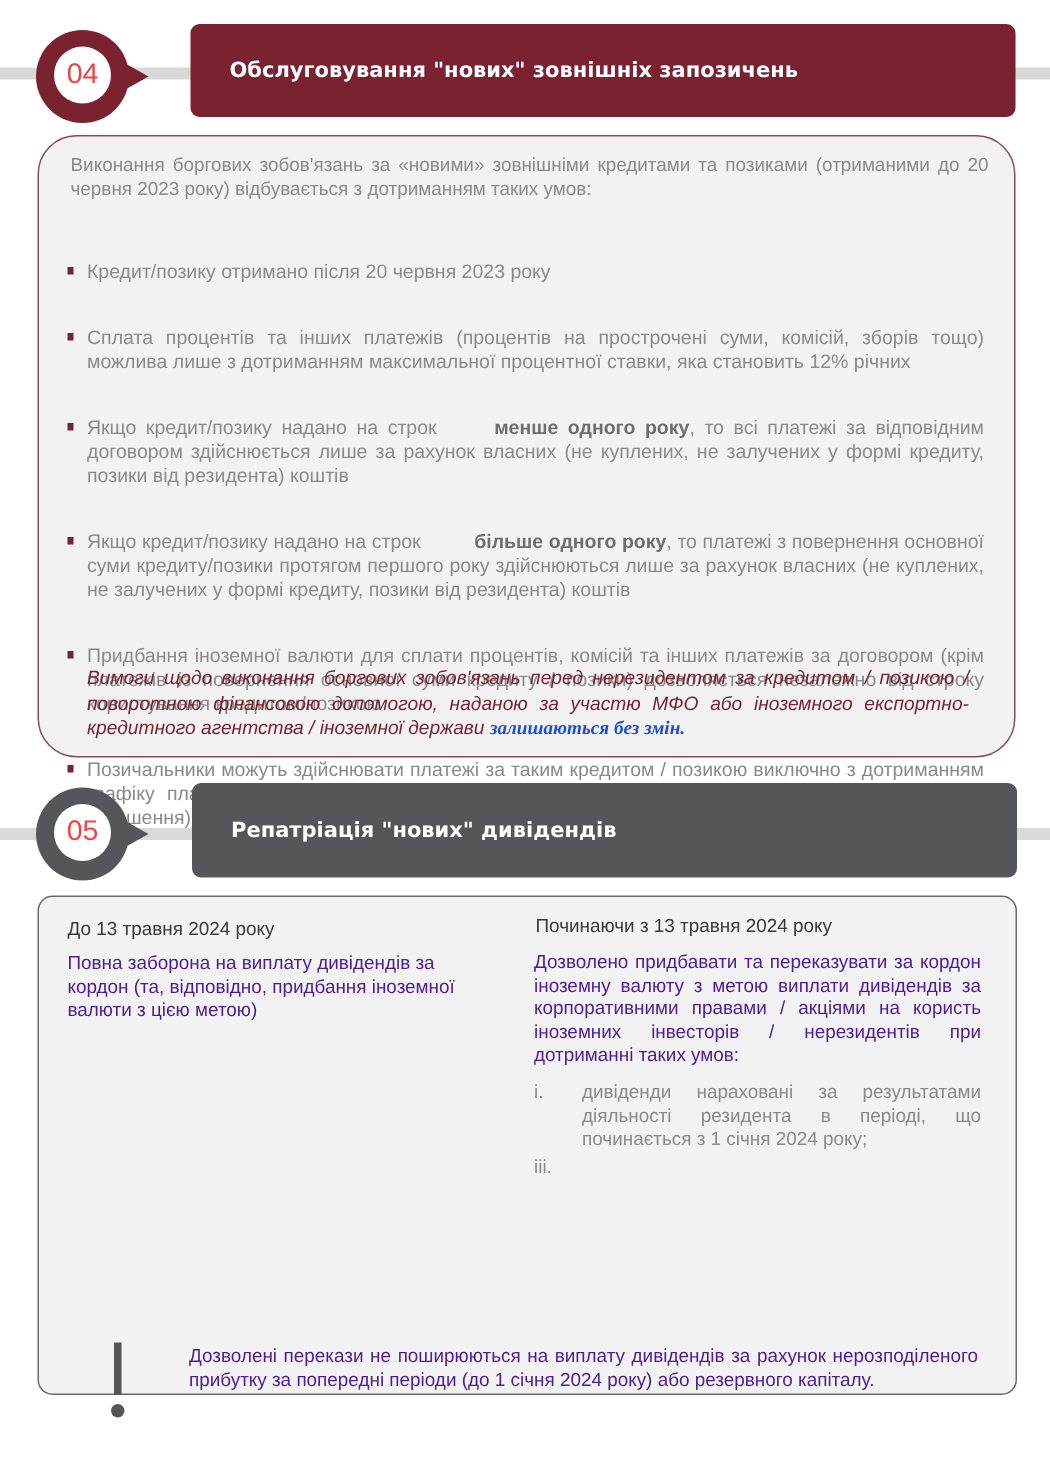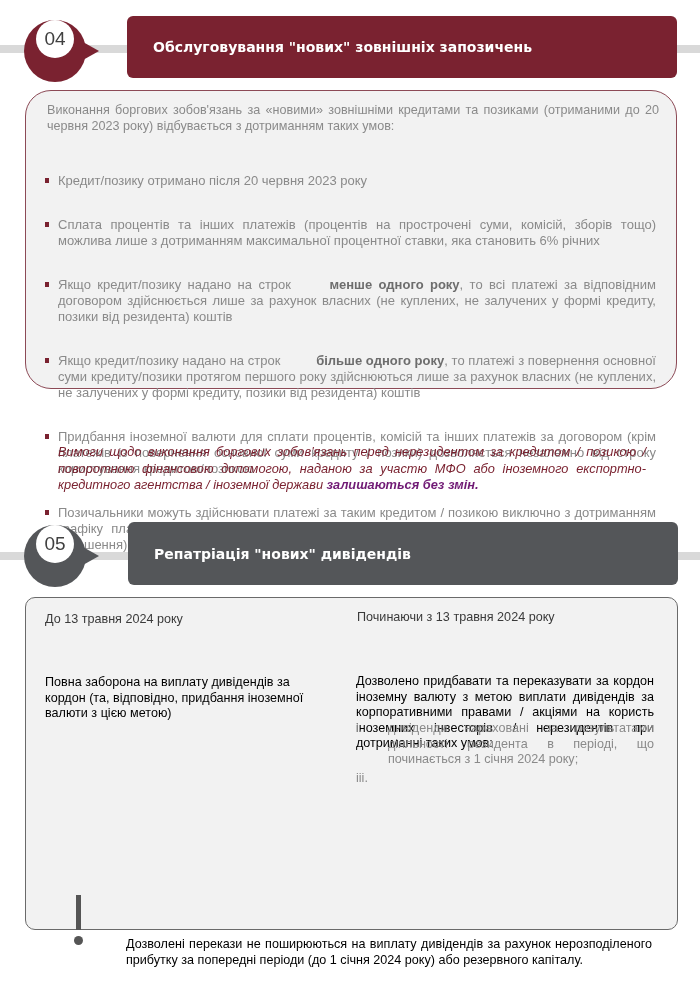--- a/index.html
+++ b/index.html
@@ -2,50 +2,50 @@
 <html><head>
 <meta charset="utf-8">
 <style>
   html, body { margin:0; padding:0; }
   body { width:700px; height:982px; background:#ffffff; position:relative; overflow:hidden;
          font-family:"Liberation Sans", sans-serif; color:#8a8a8a; }
 
   
   .hline { position:absolute; left:0; width:700px; height:8px; background:#d9d9d9; }
   .badge { position:absolute; width:62px; height:62px; border-radius:50%; }
-  .badge .inner { position:absolute; left:12px; top:0; width:38px; height:38px; border-radius:50%;
-                  background:#fff; color:#404040; font-size:19px; display:flex; align-items:center; justify-content:center;
+  .badge .inner { position:absolute; left:12px; top:11px; width:38px; height:38px; border-radius:50%;
+                  background:#fff; color:#ef4444; font-size:19px; display:flex; align-items:center; justify-content:center;
                   font-family:"Liberation Sans", sans-serif; }
   .badge .tail { position:absolute; right:-13px; top:22px; width:0; height:0;
                  border-top:9px solid transparent; border-bottom:9px solid transparent; border-left:16px solid; }
   .hbar { position:absolute; border-radius:6px; color:#fff; font-weight:bold; font-size:14px;
           display:flex; align-items:center; padding-left:26px; box-sizing:border-box;
           font-family:"DejaVu Sans", sans-serif; }
 
   .s1-color { background:#7a2230; }
   .s1-tail { border-left-color:#7a2230 !important; }
   .s2-color { background:#545659; }
   .s2-tail { border-left-color:#545659 !important; }
 
   
   .box { position:absolute; background:#f2f2f2; box-sizing:border-box; }
-  .box1 { left:25px; top:90px; width:652px; height:299px; border:1.5px solid #8c4a56; border-radius:26px; }
+  .box1 { left:25px; top:90px; width:652px; height:415px; border:1.5px solid #8c4a56; border-radius:26px; }
   .box2 { left:25px; top:597px; width:653px; height:333px; border:1.5px solid #6a6a6a; border-radius:10px; }
 
   .p { position:absolute; font-size:12.6px; line-height:16px; color:#8a8a8a; text-align:justify; }
   .intro { left:21px; top:11px; width:612px; }
   ul.bullets { position:absolute; left:18px; top:54px; width:612px; margin:0; padding:0; list-style:none; }
   ul.bullets li { position:relative; padding-left:14px; font-size:13px; line-height:16px; text-align:justify; margin-bottom:10px; color:#8a8a8a;margin-top:28px; }
   ul.bullets li .bul { position:absolute; left:1px; top:5px; width:4px; height:5px; background:#7a2230; }
   ul.bullets li b { color:#6d6d6d;padding-left:32px; }
   .note { left:32px; top:353px; width:588px; font-style:italic; color:#7a2230; font-size:12.8px; line-height:16.5px; }
-  .note b { color:#701a75; }
+  .note b { color:#1d4ed8;font-family:Liberation Serif, serif; }
 
   .col-head { position:absolute; font-size:12.6px; color:#3a3a3a; }
-  .col-text { position:absolute; font-size:12.6px; line-height:15.5px; color:#000000; text-align:justify;margin-top:40px; }
+  .col-text { position:absolute; font-size:12.6px; line-height:15.5px; color:#4c1d95; text-align:justify; }
   ol.roman { position:absolute; left:330px; top:123px; width:298px; margin:0; padding:0; list-style:none; }
   ol.roman li { position:relative; padding-left:32px; font-size:12.6px; line-height:15.5px; text-align:justify; margin-bottom:3px; color:#8a8a8a; }
   ol.roman li .num { position:absolute; left:0; top:0; }
 
   .excl { position:absolute; left:48px; top:297px; width:10px; height:54px; }
   .excl .bar { position:absolute; left:2px; top:0; width:5px; height:35px; background:#555; }
   .excl .dot { position:absolute; left:0; top:41px; width:9px; height:9px; border-radius:50%; background:#555; }
   .warn { left:100px; top:299px; width:526px; }
 </style>
 </head>
@@ -57,21 +57,21 @@
   <div class="tail s1-tail"></div>
 </div>
 <div class="hbar s1-color" style="left:127px; top:16px; width:550px; height:62px;">
   <span>Обслуговування "нових" зовнішніх запозичень</span>
 </div>
 
 <div class="box box1">
   <div class="p intro">Виконання боргових зобов'язань за «новими» зовнішніми кредитами та позиками (отриманими до 20 червня 2023 року) відбувається з дотриманням таких умов:</div>
   <ul class="bullets">
     <li><span class="bul"></span><span>Кредит/позику отримано після 20 червня 2023 року</span></li>
-    <li><span class="bul"></span><span>Сплата процентів та інших платежів (процентів на прострочені суми, комісій, зборів тощо) можлива лише з дотриманням максимальної процентної ставки, яка становить 6% річних</span></li>
+    <li><span class="bul"></span><span>Сплата процентів та інших платежів (процентів на прострочені суми, комісій, зборів тощо) можлива лише з дотриманням максимальної процентної ставки, яка становить 12% річних</span></li>
     <li><span class="bul"></span><span>Якщо кредит/позику надано на строк </span><b>менше одного року</b><span>, то всі платежі за відповідним договором здійснюється лише за рахунок власних (не куплених, не залучених у формі кредиту, позики від резидента) коштів</span></li>
     <li><span class="bul"></span><span>Якщо кредит/позику надано на строк </span><b>більше одного року</b><span>, то платежі з повернення основної суми кредиту/позики протягом першого року здійснюються лише за рахунок власних (не куплених, не залучених у формі кредиту, позики від резидента) коштів</span></li>
     <li><span class="bul"></span><span>Придбання іноземної валюти для сплати процентів, комісій та інших платежів за договором (крім платежів із повернення основної суми кредиту / позики) дозволяється незалежно від строку користування кредитом/позикою</span></li>
     <li><span class="bul"></span><span>Позичальники можуть здійснювати платежі за таким кредитом / позикою виключно з дотриманням графіку платежів, передбаченим відповідним договором (тобто без можливості дострокового погашення)</span></li>
   </ul>
   <div class="p note"><span>Вимоги щодо виконання боргових зобов'язань перед нерезидентом за кредитом / позикою / поворотною фінансовою допомогою, наданою за участю МФО або іноземного експортно-кредитного агентства / іноземної держави </span><b>залишаються без змін.</b></div>
 </div>
 
 <div class="hline" style="top:552px;"></div>
 <div class="badge s2-color" style="left:24px; top:525px;">

